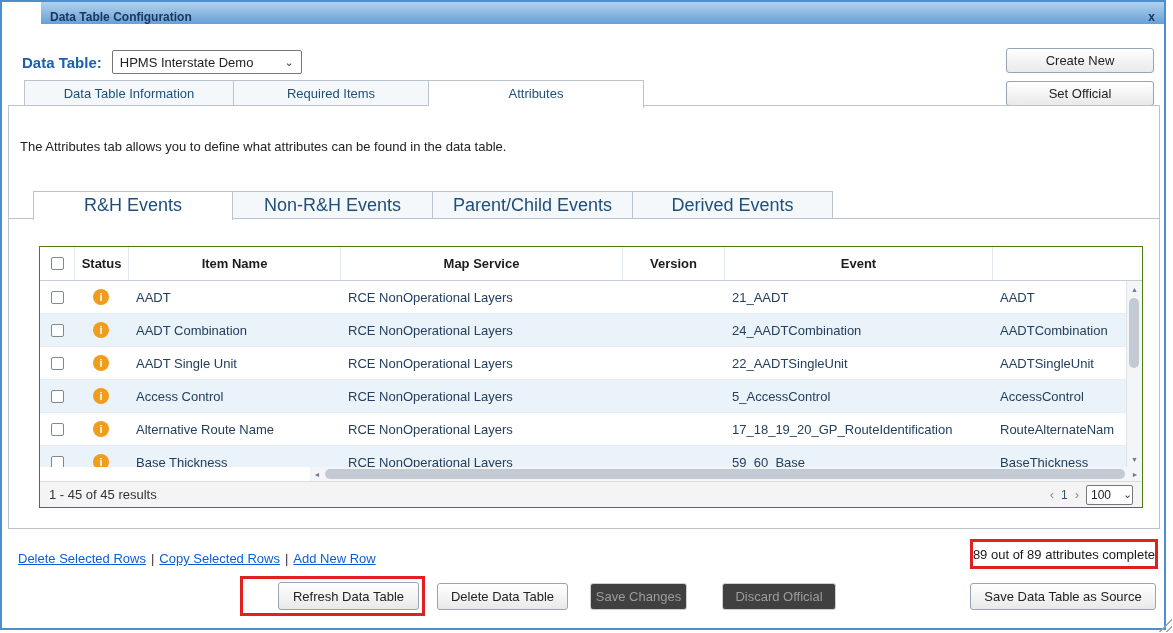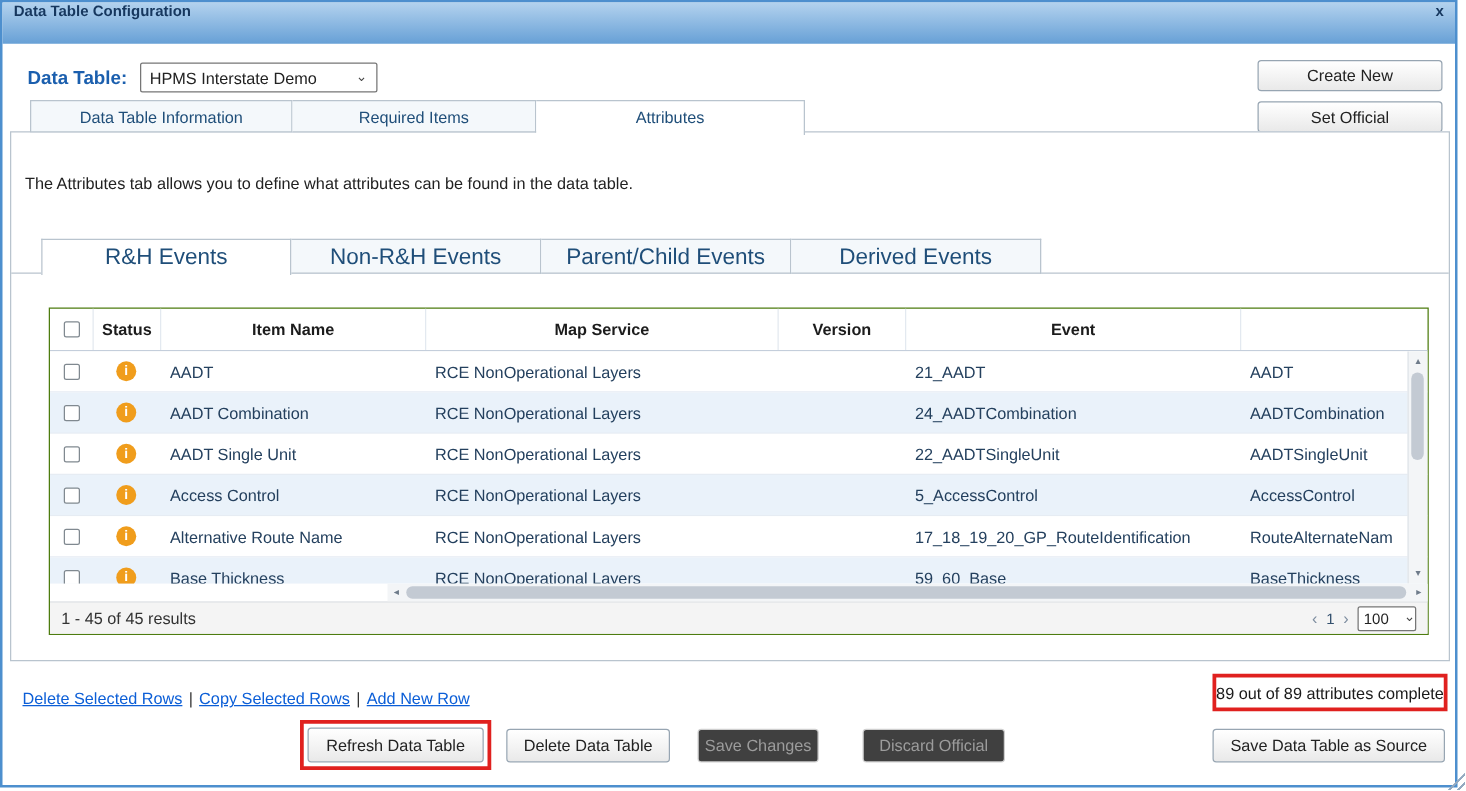--- a/index.html
+++ b/index.html
@@ -1,33 +1,33 @@
 <!DOCTYPE html>
 <html><head>
 <meta charset="utf-8">
 <style>
   * { margin:0; padding:0; box-sizing:border-box; }
   html,body { background:#fff; font-family:"Liberation Sans", sans-serif; }
   .page { position:relative; width:1173px; height:633px; background:#fff; overflow:hidden; }
   .dialog { position:absolute; left:0; top:0; width:1166px; height:630px; border:2px solid #4d8fce; background:#fff; }
 
   
-  .titlebar { height:33px; background:linear-gradient(to bottom,#b3d2ee,#67a0d6); display:flex; align-items:flex-start; justify-content:space-between; padding:0 9px; }
+  .titlebar { height:22px; background:linear-gradient(to bottom,#b3d2ee,#67a0d6); display:flex; align-items:flex-end; justify-content:space-between; padding:0 9px;margin-left:39px; }
   .titlebar .title { font-size:12px; font-weight:bold; color:#16375e; }
   .titlebar .close { font-size:12px; font-weight:bold; color:#16375e; cursor:pointer; }
 
   
   .dt-row { position:absolute; left:20px; top:48px; display:flex; align-items:center; gap:10px; }
   .dt-label { font-size:15px; font-weight:bold; color:#1b5fae; }
   .sel { display:inline-flex; align-items:center; justify-content:space-between; border:1px solid #767676; border-radius:2px; background:#fff; font-size:13px; color:#222; }
   .sel-main { width:190px; height:24px; padding:0 7px; }
   .sel .caret { font-size:11px; color:#444; line-height:1; }
 
   
-  .btn { display:flex; align-items:center; justify-content:center; background:linear-gradient(#ffffff,#e9e9e9); border:1px solid #97a5b2; border-radius:3px; font-size:13px; color:#222; cursor:pointer; font-family:"Liberation Sans", sans-serif; }
+  .btn { display:flex; align-items:center; justify-content:center; background:linear-gradient(#ffffff,#e9e9e9); border:1px solid #97a5b2; border-radius:3px; font-size:13px; color:#222; cursor:pointer; font-family:"Liberation Sans", sans-serif;margin-left:32px; }
   .btn.disabled { background:#404040; color:#9c9c9c; border-color:#cfcfcf; cursor:default; }
   .btn-create { position:absolute; right:10px; top:46px; width:148px; height:25px; }
   .btn-official { position:absolute; right:10px; top:79px; width:148px; height:25px; }
 
   
   .maintabs { position:absolute; left:22px; top:78px; display:flex; z-index:3; }
   .tab { height:26px; line-height:25px; text-align:center; border:1px solid #b9c4ce; background:#f4f8fb; color:#1f4e79; font-size:13px; cursor:pointer; }
   .tab + .tab { border-left:none; }
   .tab.active { background:#fff; border-bottom:none; height:28px; }
   .t1 { width:210px; } .t2 { width:195px; } .t3 { width:215px; }

